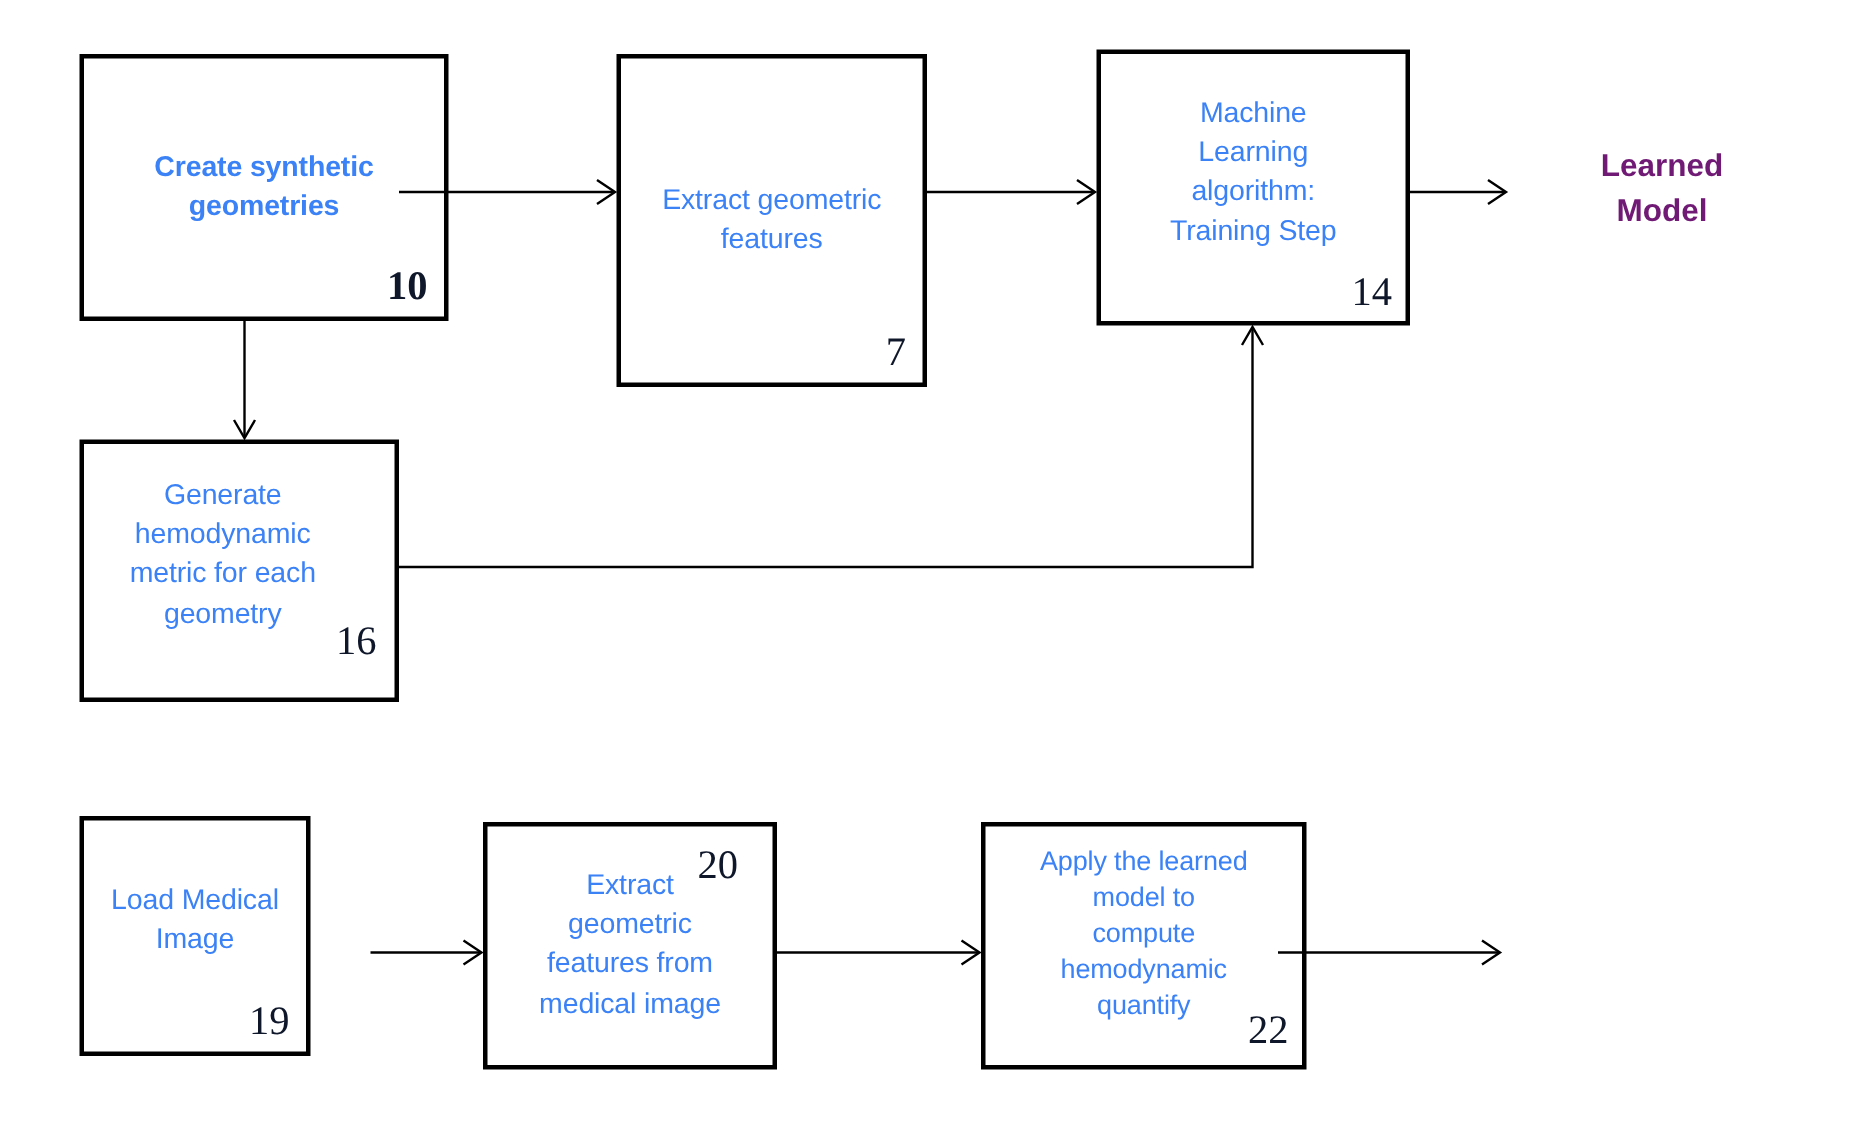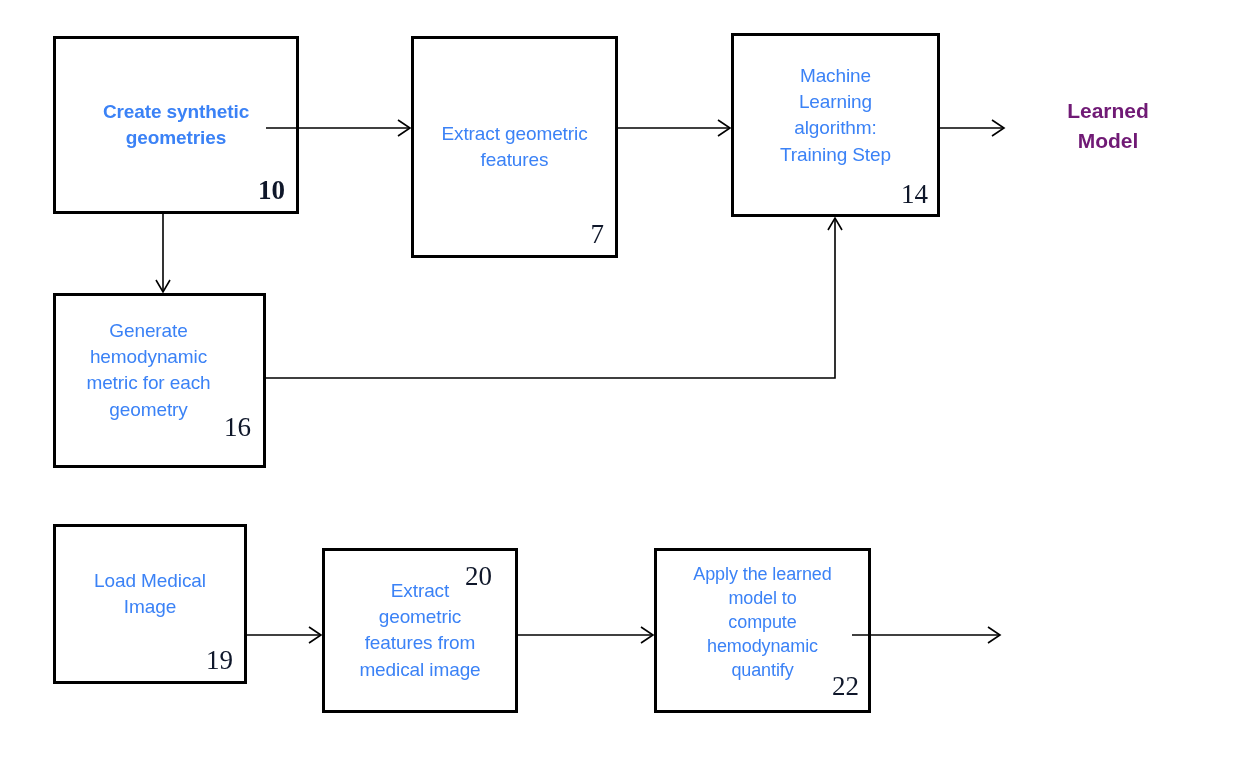--- a/index.html
+++ b/index.html
@@ -117,21 +117,21 @@
   <div class="box" style="left:53px; top:293px; width:213px; height:175px;">
     <div class="box-inner" style="justify-content:flex-start; padding-top:22px;border-radius:31px;">
       <div class="box-text" style="padding-right:30px;">Generate
 hemodynamic
 metric for each
 geometry</div>
     </div>
     <div class="ref" style="right:12px; bottom:24px;font-family:Liberation Serif, serif;">16</div>
   </div>
 
-  <div class="box" style="left:53px; top:524px; width:194px; height:160px;">
+  <div class="box" style="left:53px; top:544px; width:154px; height:160px;">
     <div class="box-inner">
       <div class="box-text" style="position:relative; top:-10px;">Load Medical
 Image</div>
     </div>
     <div class="ref ref-br">19</div>
   </div>
 
   <div class="box" style="left:322px; top:548px; width:196px; height:165px;">
     <div class="box-inner" style="justify-content:flex-start; padding-top:27px;">
       <div class="box-text">Extract

